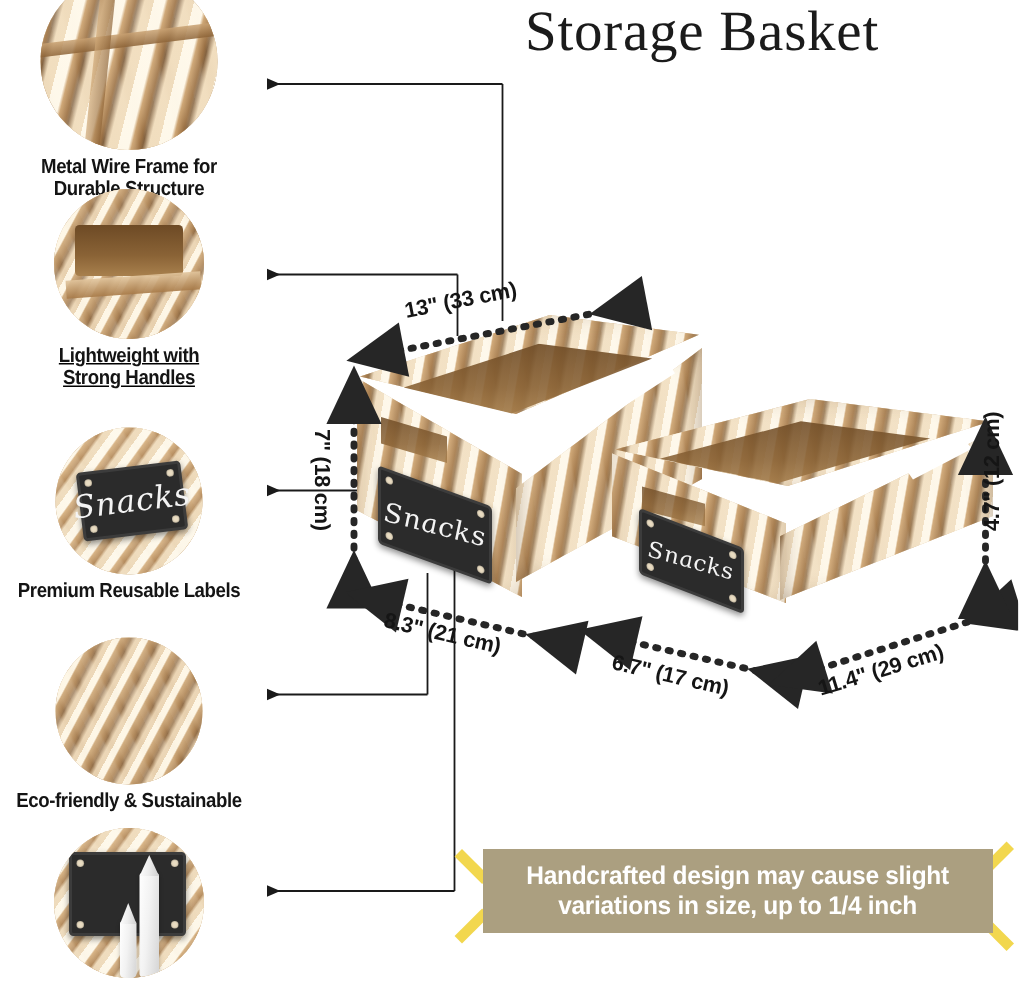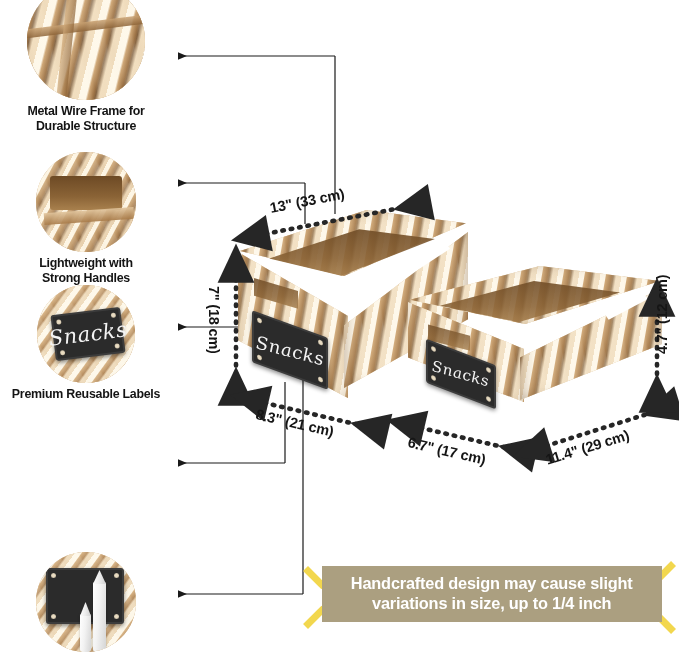--- a/index.html
+++ b/index.html
@@ -240,20 +240,21 @@
   .c-tl { left: 308px; top: 566px; transform: rotate(45deg); transform-origin: 0 0; }
   .c-tr { left: 676px; top: 566px; transform: rotate(135deg); transform-origin: 0 0; }
   .c-bl { left: 308px; top: 622px; transform: rotate(-45deg); transform-origin: 0 100%; }
   .c-br { left: 676px; top: 622px; transform: rotate(-135deg); transform-origin: 0 100%; }
 </style>
 </head>
 <body>
 
 <div id="page">
 
+  <div class="title">Storage Basket</div>
 
   <svg class="leaders" viewBox="0 0 679 656">
     <defs>
       <marker id="arrL" markerWidth="9" markerHeight="9" refX="8" refY="4.5" orient="auto">
         <path d="M8,1.3 L8,7.7 L0.6,4.5 Z" fill="#1a1a1a"></path>
       </marker>
     </defs>
 
     <path d="M335,56 L335,56 L178,56" stroke="#1a1a1a" stroke-width="1.2" fill="none" marker-end="url(#arrL)"></path>
     <path d="M335,56 L335,214" stroke="#1a1a1a" stroke-width="1.2" fill="none"></path>
@@ -276,21 +277,21 @@
       <div class="weave coarse"></div>
       <div style="position:absolute;left:-6%;top:34%;width:112%;height:9px;background:linear-gradient(180deg,#c9a273,#8d6438);opacity:.85;transform:rotate(-7deg);"></div>
       <div style="position:absolute;left:30%;top:-8%;width:10px;height:120%;background:linear-gradient(90deg,#cfa877,#8e6437);opacity:.7;transform:rotate(6deg);"></div>
     </div>
     <div class="fcaption">
       <span style="white-space:pre-line;">Metal Wire Frame for
 Durable Structure</span>
     </div>
   </div>
 
-  <div class="feature" style="top:152px;">
+  <div class="feature" style="top:126px;text-decoration:underline;">
     <div class="fcircle" style="width:100px;height:100px;">
       <div class="weave"></div>
       <div class="inner-shadow" style="left:14%;top:24%;width:72%;height:34%;border-radius:3px;"></div>
       <div style="position:absolute;left:8%;top:58%;width:90%;height:12px;background:linear-gradient(180deg,#e2c69e,#a87b49);opacity:.9;transform:rotate(-4deg);"></div>
     </div>
     <div class="fcaption">
       <span style="white-space:pre-line;">Lightweight with
 Strong Handles</span>
     </div>
   </div>
@@ -304,20 +305,28 @@
         <span class="screwhead" style="right:3px;top:3px;"></span>
         <span class="screwhead" style="left:3px;bottom:3px;"></span>
         <span class="screwhead" style="right:3px;bottom:3px;"></span>
       </div>
     </div>
     <div class="fcaption">
       <span style="white-space:pre-line;">Premium Reusable Labels</span>
     </div>
   </div>
 
+  <div class="feature" style="top:425px;">
+    <div class="fcircle" style="width:98px;height:98px;">
+      <div class="weave"></div>
+    </div>
+    <div class="fcaption">
+      <span style="white-space:pre-line;">Eco-friendly &amp; Sustainable</span>
+    </div>
+  </div>
 
   <div class="feature" style="top:552px;">
     <div class="fcircle" style="width:100px;height:100px;">
       <div class="weave fine"></div>
       <div class="chalk" style="left:10px;top:16px;width:74px;height:52px;">
         <span class="screwhead" style="left:3px;top:3px;"></span>
         <span class="screwhead" style="right:3px;top:3px;"></span>
         <span class="screwhead" style="left:3px;bottom:3px;"></span>
         <span class="screwhead" style="right:3px;bottom:3px;"></span>
       </div>

